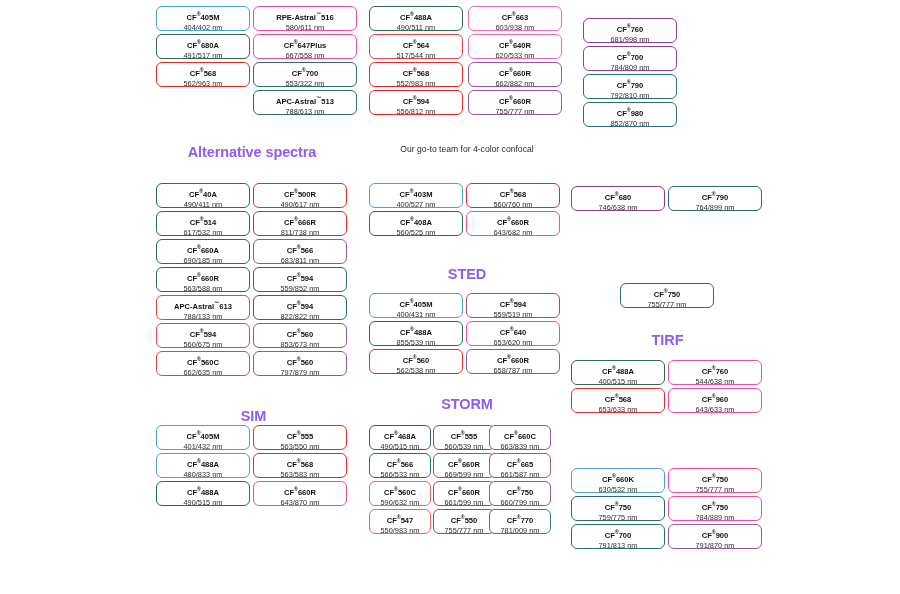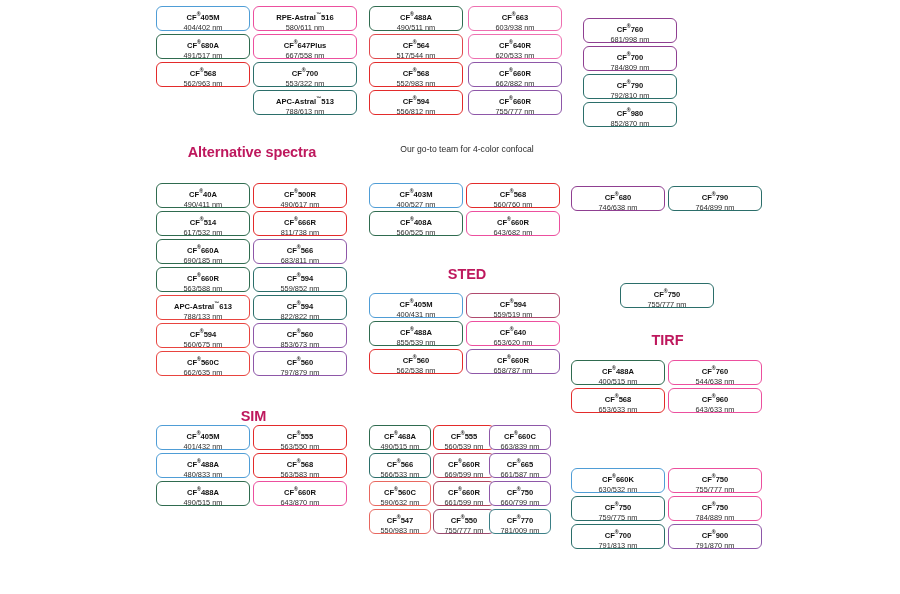--- a/index.html
+++ b/index.html
@@ -13,21 +13,21 @@
   }
   .canvas{position:relative;width:900px;height:594px;}
 
   
   .block{position:absolute;}
 
   
   .sec-title{
     font-size:14.5px;
     font-weight:bold;
-    color:#be185d;
+    color:#8b5cf6;
     text-align:center;
     letter-spacing:-0.1px;
     line-height:1.15;
     margin:0 0 1px 0;
   }
   .sec-sub{
     font-size:8.6px;
     font-weight:normal;
     color:#2b2b2b;
     text-align:center;
@@ -378,20 +378,23 @@
       <div class="card" style="border-color: rgb(227, 43, 43);">
         <div class="name">CF<sup>®</sup>568</div>
         <div class="val">563/583 nm</div>
       </div>
       <div class="card" style="border-color: rgb(236, 79, 158);">
         <div class="name">CF<sup>®</sup>660R</div>
         <div class="val">643/870 nm</div>
       </div>
     </div>
 
+  <div class="block" style="left:372px;top:396px;width:190px;">
+    <div class="sec-title">STORM</div>
+  </div>
   <div class="col" style="left:369px;top:425px;">
       <div class="card" style="width: 62px; border-color: rgb(47, 107, 79);">
         <div class="name">CF<sup>®</sup>468A</div>
         <div class="val">490/515 nm</div>
       </div>
       <div class="card" style="width: 62px; border-color: rgb(43, 110, 106);">
         <div class="name">CF<sup>®</sup>566</div>
         <div class="val">566/533 nm</div>
       </div>
       <div class="card" style="width: 62px; border-color: rgb(232, 103, 95);">

